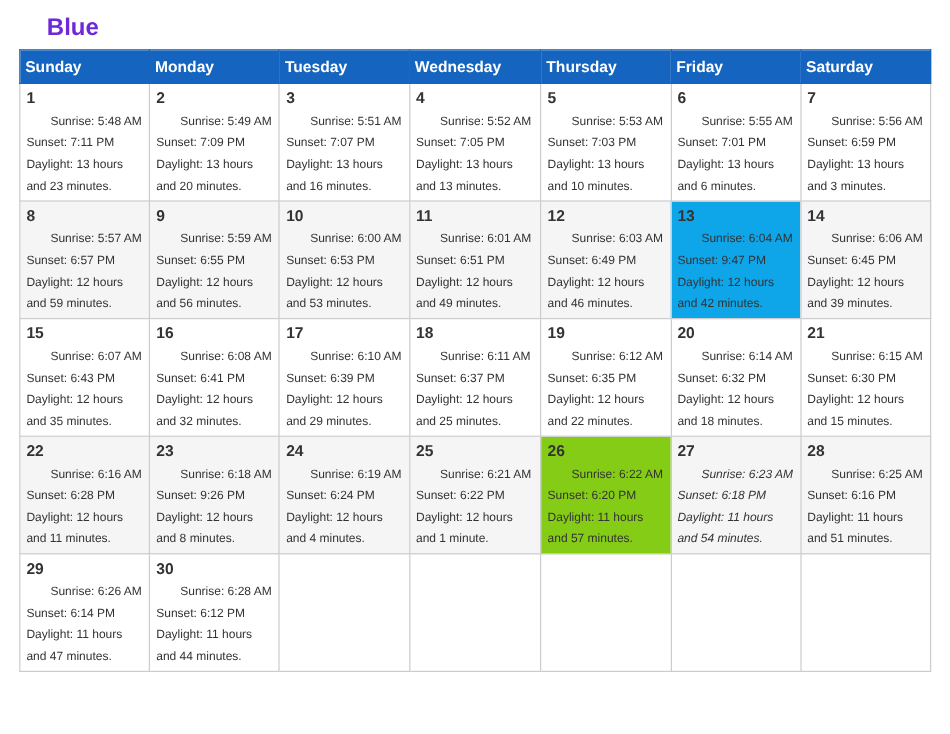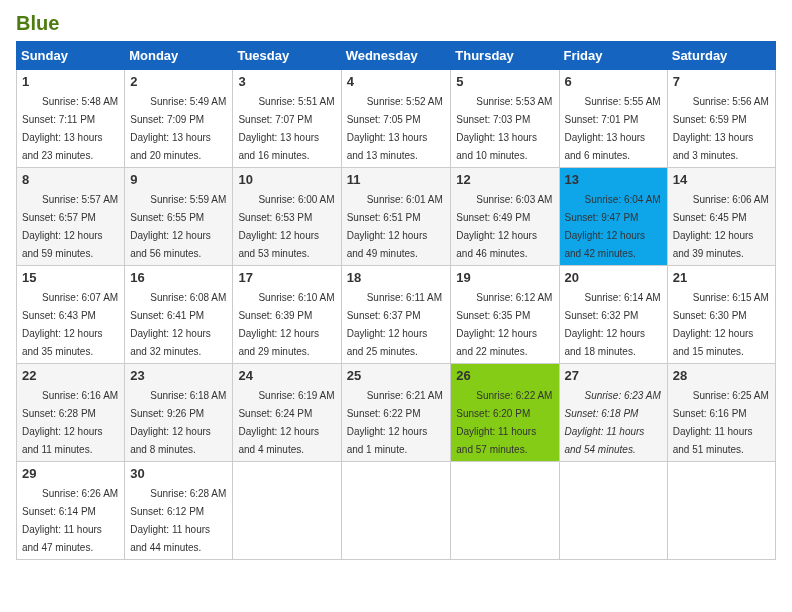--- a/index.html
+++ b/index.html
@@ -80,21 +80,21 @@
     }
     .empty-cell {
       background: #fff !important;
     }
   </style>
 </head>
 <body>
 
 <div class="header-area">
   <div class="logo">
-    <span style="font-size:20px;font-weight:bold;color:#4d7c0f;margin-top:-4px;">Blue</span>
+    <span style="font-size:20px;font-weight:bold;color:#6d28d9;margin-top:-4px;margin-left:23px;">Blue</span>
   </div>
   <div class="title-block">
     <div class="month-title"></div>
     <div class="location-title"></div>
   </div>
 </div>
 
 <table class="calendar">
   <thead>
     <tr>

